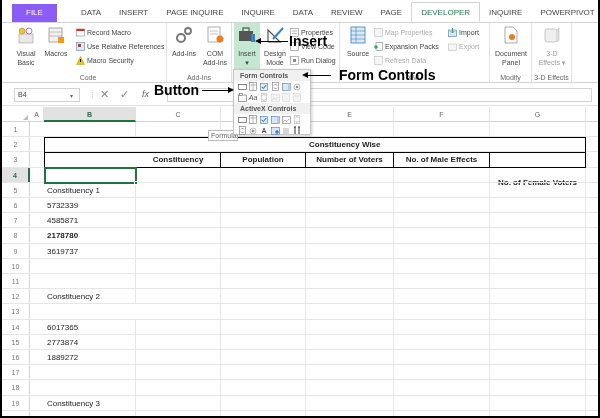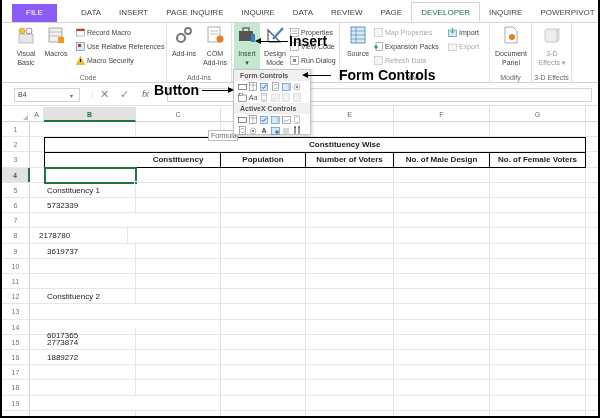--- a/index.html
+++ b/index.html
@@ -305,22 +305,22 @@
       <div class="row" style="top:15.2px;">
         <div class="rownum">2</div>
         <div class="cell" style="left:304px;width:100px;font-weight:bold;border-right:none;">Constituency Wise</div>
       </div>
 
       <div class="row" style="top:30.4px;">
         <div class="rownum">3</div>
         <div class="cell hdrcell" style="left:134px;width:85px;">Constituency</div>
         <div class="cell hdrcell" style="left:304px;width:88px;">Number of Voters</div>
         <div class="cell hdrcell" style="left:219px;width:85px;">Population</div>
-        <div class="cell hdrcell" style="left:392px;width:96px;">No. of Male Design</div>
-        <div class="cell hdrcell" style="left:488px;width:96px;">No. of Female Voters</div>
+        <div class="cell hdrcell" style="left:392px;width:96px;">No. of Male Effects</div>
+        <div class="cell hdrcell" style="left:488px;width:96px;margin-top:23px;">No. of Female Voters</div>
       </div>
 
       <div class="row" style="top:45.6px;">
         <div class="rownum sel">4</div>
         <div class="cell" style="left:42px;width:92px;"></div>
         <div class="cell" style="left:134px;width:85px;"></div>
         <div class="cell" style="left:219px;width:85px;"></div>
         <div class="cell" style="left:304px;width:88px;"></div>
         <div class="cell" style="left:392px;width:96px;"></div>
         <div class="cell" style="left:488px;width:96px;"></div>
@@ -339,29 +339,30 @@
           <div class="rownum">6</div>
           <div class="cell" style="left:42px;width:92px;">5732339</div>
           <div class="cell" style="left:134px;width:85px;"></div>
           <div class="cell" style="left:219px;width:85px;"></div>
           <div class="cell" style="left:304px;width:88px;"></div>
           <div class="cell" style="left:392px;width:96px;"></div>
           <div class="cell" style="left:488px;width:96px;"></div>
         </div>
       <div class="row" style="top:91.2px;">
           <div class="rownum">7</div>
+          <div class="cell" style="left:42px;width:92px;">4585871</div>
           <div class="cell" style="left:134px;width:85px;"></div>
           <div class="cell" style="left:219px;width:85px;"></div>
           <div class="cell" style="left:304px;width:88px;"></div>
           <div class="cell" style="left:392px;width:96px;"></div>
           <div class="cell" style="left:488px;width:96px;"></div>
         </div>
       <div class="row" style="top:106.4px;">
           <div class="rownum">8</div>
-          <div class="cell" style="left:34px;width:92px;">2178780</div>
+          <div class="cell" style="left:42px;width:92px;font-weight:bold;">2178780</div>
           <div class="cell" style="left:134px;width:85px;"></div>
           <div class="cell" style="left:219px;width:85px;"></div>
           <div class="cell" style="left:304px;width:88px;"></div>
           <div class="cell" style="left:392px;width:96px;"></div>
           <div class="cell" style="left:488px;width:96px;"></div>
         </div>
       <div class="row" style="top:121.6px;">
           <div class="rownum">9</div>
           <div class="cell" style="left:42px;width:92px;">3619737</div>
           <div class="cell" style="left:134px;width:85px;"></div>
@@ -400,21 +401,21 @@
       <div class="row" style="top:182.4px;">
           <div class="rownum">13</div>
           <div class="cell" style="left:134px;width:85px;"></div>
           <div class="cell" style="left:219px;width:85px;"></div>
           <div class="cell" style="left:304px;width:88px;"></div>
           <div class="cell" style="left:392px;width:96px;"></div>
           <div class="cell" style="left:488px;width:96px;"></div>
         </div>
       <div class="row" style="top:197.6px;">
           <div class="rownum">14</div>
-          <div class="cell" style="left:42px;width:92px;margin-top:8px;">6017365</div>
+          <div class="cell" style="left:42px;width:92px;">6017365</div>
           <div class="cell" style="left:134px;width:85px;"></div>
           <div class="cell" style="left:219px;width:85px;"></div>
           <div class="cell" style="left:304px;width:88px;"></div>
           <div class="cell" style="left:392px;width:96px;"></div>
           <div class="cell" style="left:488px;width:96px;"></div>
         </div>
       <div class="row" style="top:212.8px;">
           <div class="rownum">15</div>
           <div class="cell" style="left:42px;width:92px;">2773874</div>
           <div class="cell" style="left:134px;width:85px;"></div>
@@ -445,20 +446,21 @@
           <div class="rownum">18</div>
           <div class="cell" style="left:42px;width:92px;"></div>
           <div class="cell" style="left:134px;width:85px;"></div>
           <div class="cell" style="left:219px;width:85px;"></div>
           <div class="cell" style="left:304px;width:88px;"></div>
           <div class="cell" style="left:392px;width:96px;"></div>
           <div class="cell" style="left:488px;width:96px;"></div>
         </div>
       <div class="row" style="top:273.6px;">
           <div class="rownum">19</div>
+          <div class="cell" style="left:42px;width:92px;">Constituency 3</div>
           <div class="cell" style="left:134px;width:85px;"></div>
           <div class="cell" style="left:219px;width:85px;"></div>
           <div class="cell" style="left:304px;width:88px;"></div>
           <div class="cell" style="left:392px;width:96px;"></div>
           <div class="cell" style="left:488px;width:96px;"></div>
         </div>
       <div class="row" style="top:288.8px;">
           <div class="rownum">20</div>
           <div class="cell" style="left:42px;width:92px;">7238802</div>
           <div class="cell" style="left:134px;width:85px;"></div>

